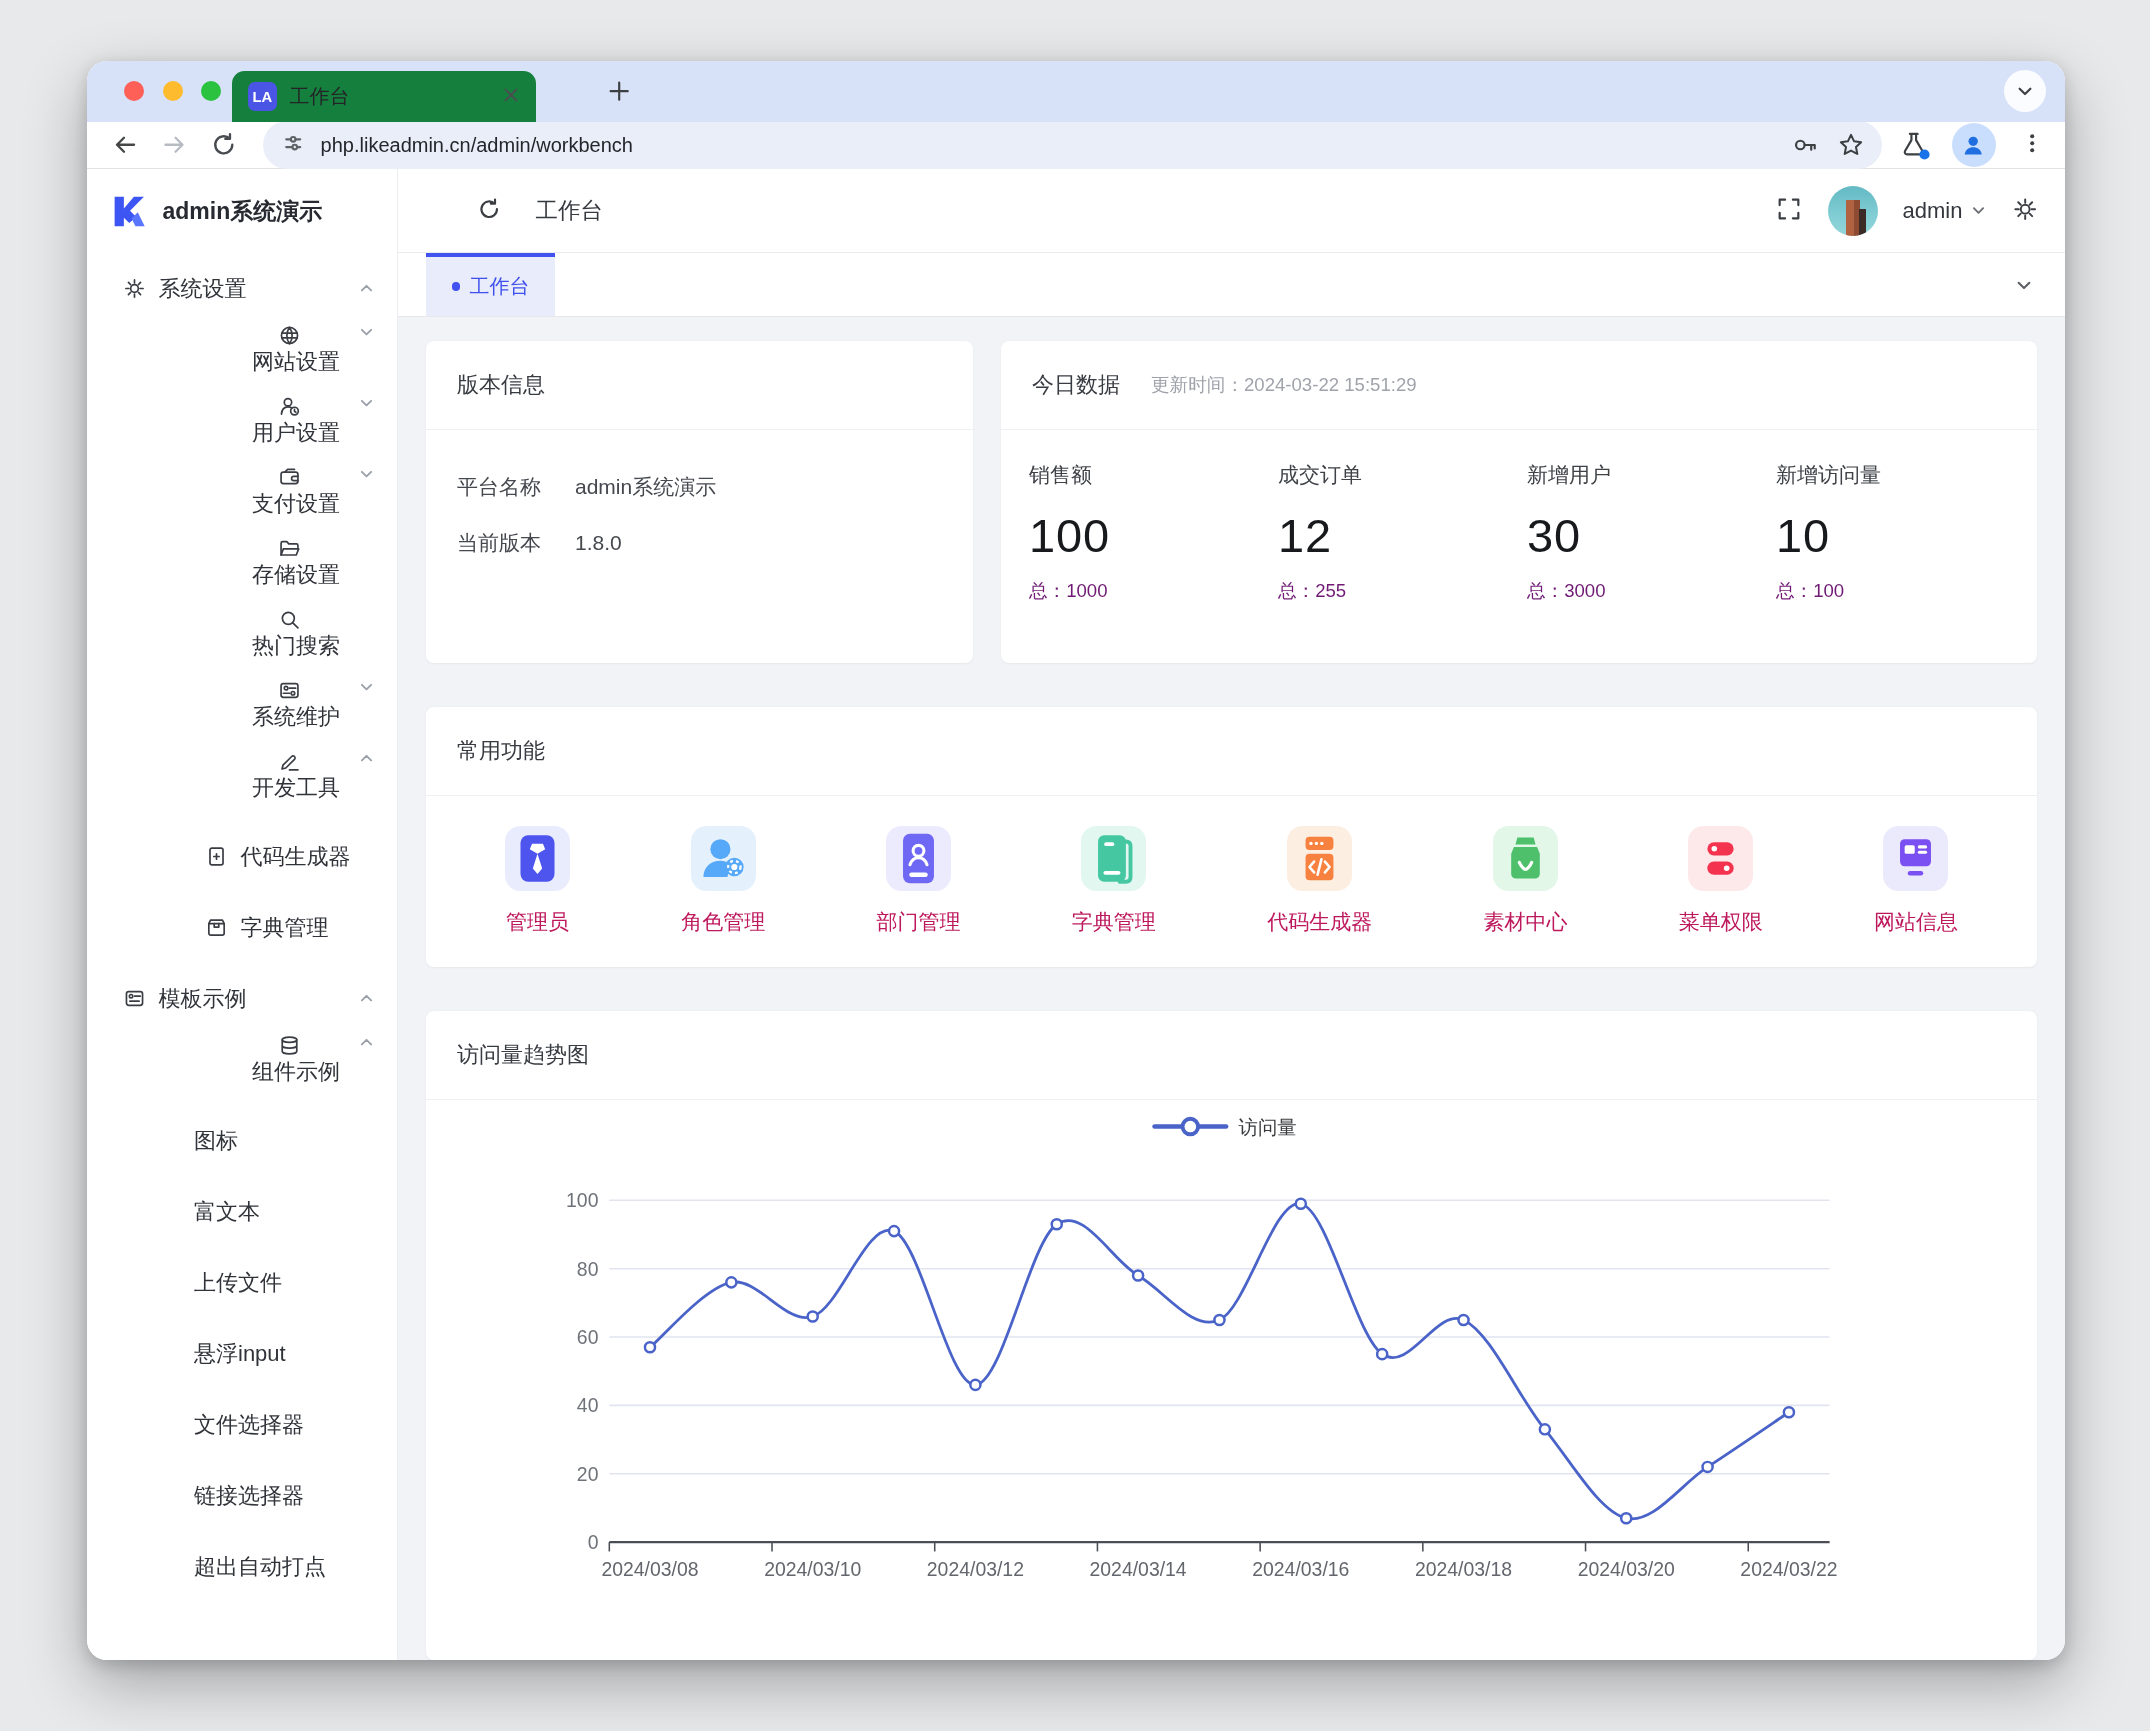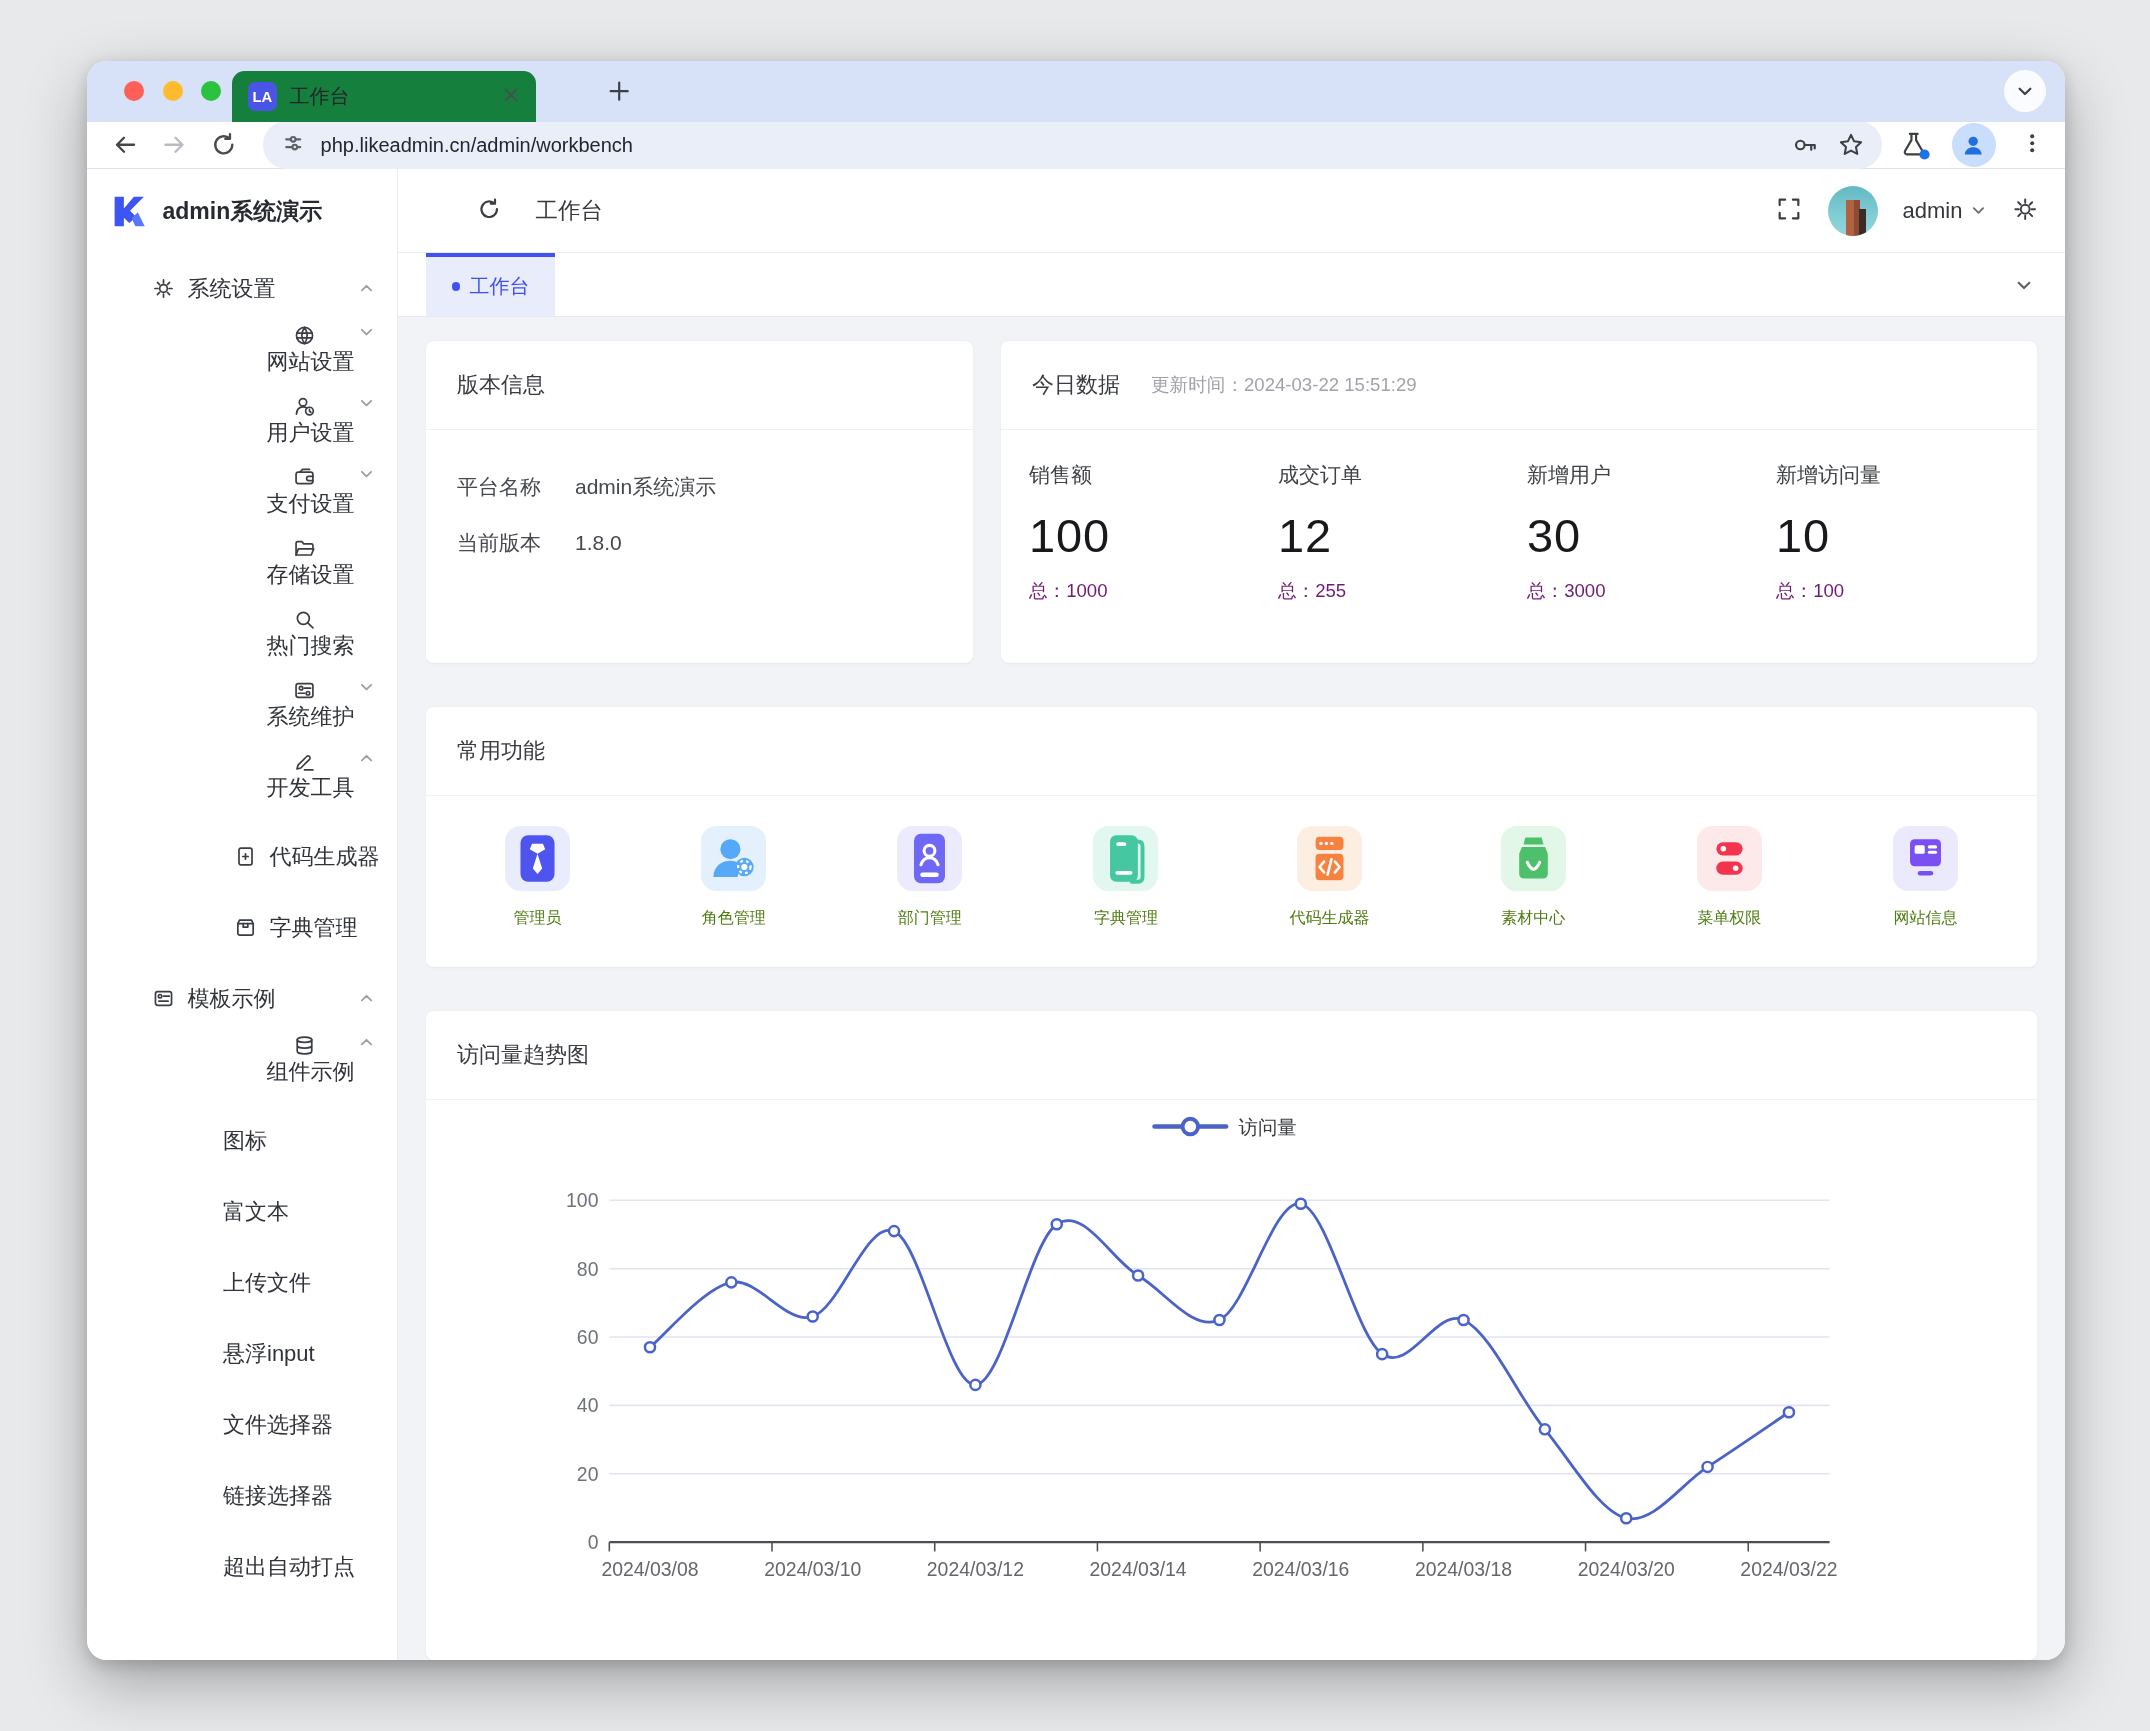--- a/index.html
+++ b/index.html
@@ -31,21 +31,21 @@
   .url-text { font-size:20px; color:#24262b; margin-left:14px; flex:1; }
   .pill-ic { margin-left:18.6px; display:flex; flex:none; }
   .chrome-right { display:flex; align-items:center; gap:23px; flex:none; }
   .profile-chip { width:44px; height:44px; border-radius:50%; background:#c9ddfc; display:flex; align-items:center; justify-content:center; }
 
   
   .approw { flex:1; display:flex; min-height:0; }
   .sidebar { width:311px; background:#fff; border-right:0.8px solid #ecedf1; flex:none; overflow:hidden; }
   .logo-row { height:84px; display:flex; align-items:center; padding-left:23px; }
   .logo-title { margin-left:15.5px; font-size:23px; font-weight:600; color:#272a31; }
-  .menu-item { height:71px; display:flex; align-items:center; position:relative; cursor:pointer;margin-left:29px; }
+  .menu-item { height:71px; display:flex; align-items:center; position:relative; cursor:pointer; }
   .menu-item .mi-icon { margin-right:12.4px; display:flex; flex:none; }
   .menu-item .mi-label { font-size:22px; color:#303339; }
   .menu-item .mi-chevron { position:absolute; right:22px; display:flex; }
   .lv1 { padding-left:36px; } .lv2 { padding-left:108px;flex-direction:column; } .lv3i { padding-left:118px; } .lv3t { padding-left:107px; }
 
   .main { flex:1; display:flex; flex-direction:column; min-width:0; background:#f2f3f6; }
   .appheader { height:84px; background:#fff; border-bottom:0.8px solid #e9ebef; display:flex; align-items:center;
     padding:0 26.4px 0 78px; flex:none; }
   .ah-title { font-size:22.5px; color:#36393f; margin-left:33px; }
   .ah-right { margin-left:auto; display:flex; align-items:center; gap:25px; }
@@ -81,21 +81,21 @@
   .t-body { padding:31px 0 0 28px; display:flex; }
   .t-col { width:249px; }
   .t-label { font-size:21px; color:#3f4247; }
   .t-value { font-size:47px; font-weight:500; color:#17191c; margin-top:18.6px; letter-spacing:0.8px; }
   .t-total { font-size:18.6px; color:#701a75; margin-top:15.5px; }
 
   .row2 { margin-top:44px; height:260px; flex:none; display:flex; flex-direction:column; }
   .f-body { padding:29.5px 79px 0; display:flex; justify-content:space-between; }
   .f-item { display:flex; flex-direction:column; align-items:center; cursor:pointer; }
   .f-tile { width:65px; height:65px; border-radius:15.5px; display:flex; align-items:center; justify-content:center; }
-  .f-label { margin-top:17px; font-size:16px; color:#4d7c0f; }
+  .f-label { margin-top:17px; font-size:21px; color:#be185d; }
 
   .row3 { margin-top:44px; flex:1; display:flex; flex-direction:column; min-height:0; }
   .chart-wrap { position:relative; flex:1; min-height:0; }
   .chart-wrap svg { position:absolute; left:0; top:0; }
 </style>
 </head>
 <body>
 
 <div class="window">
 

